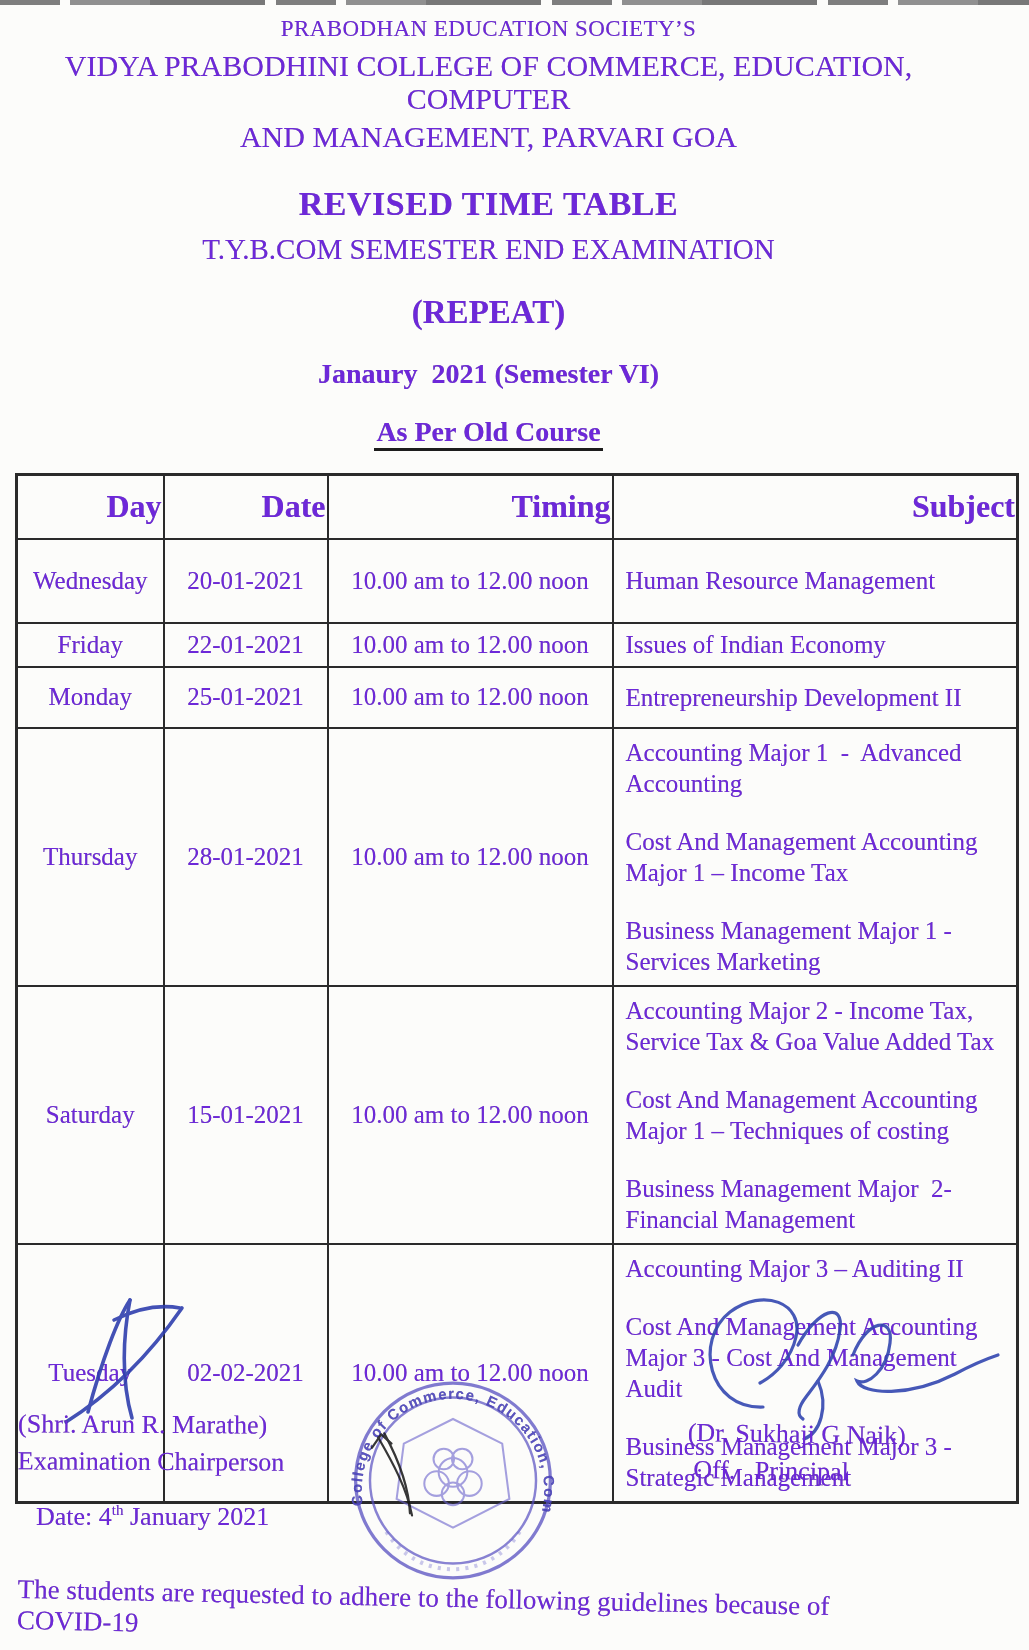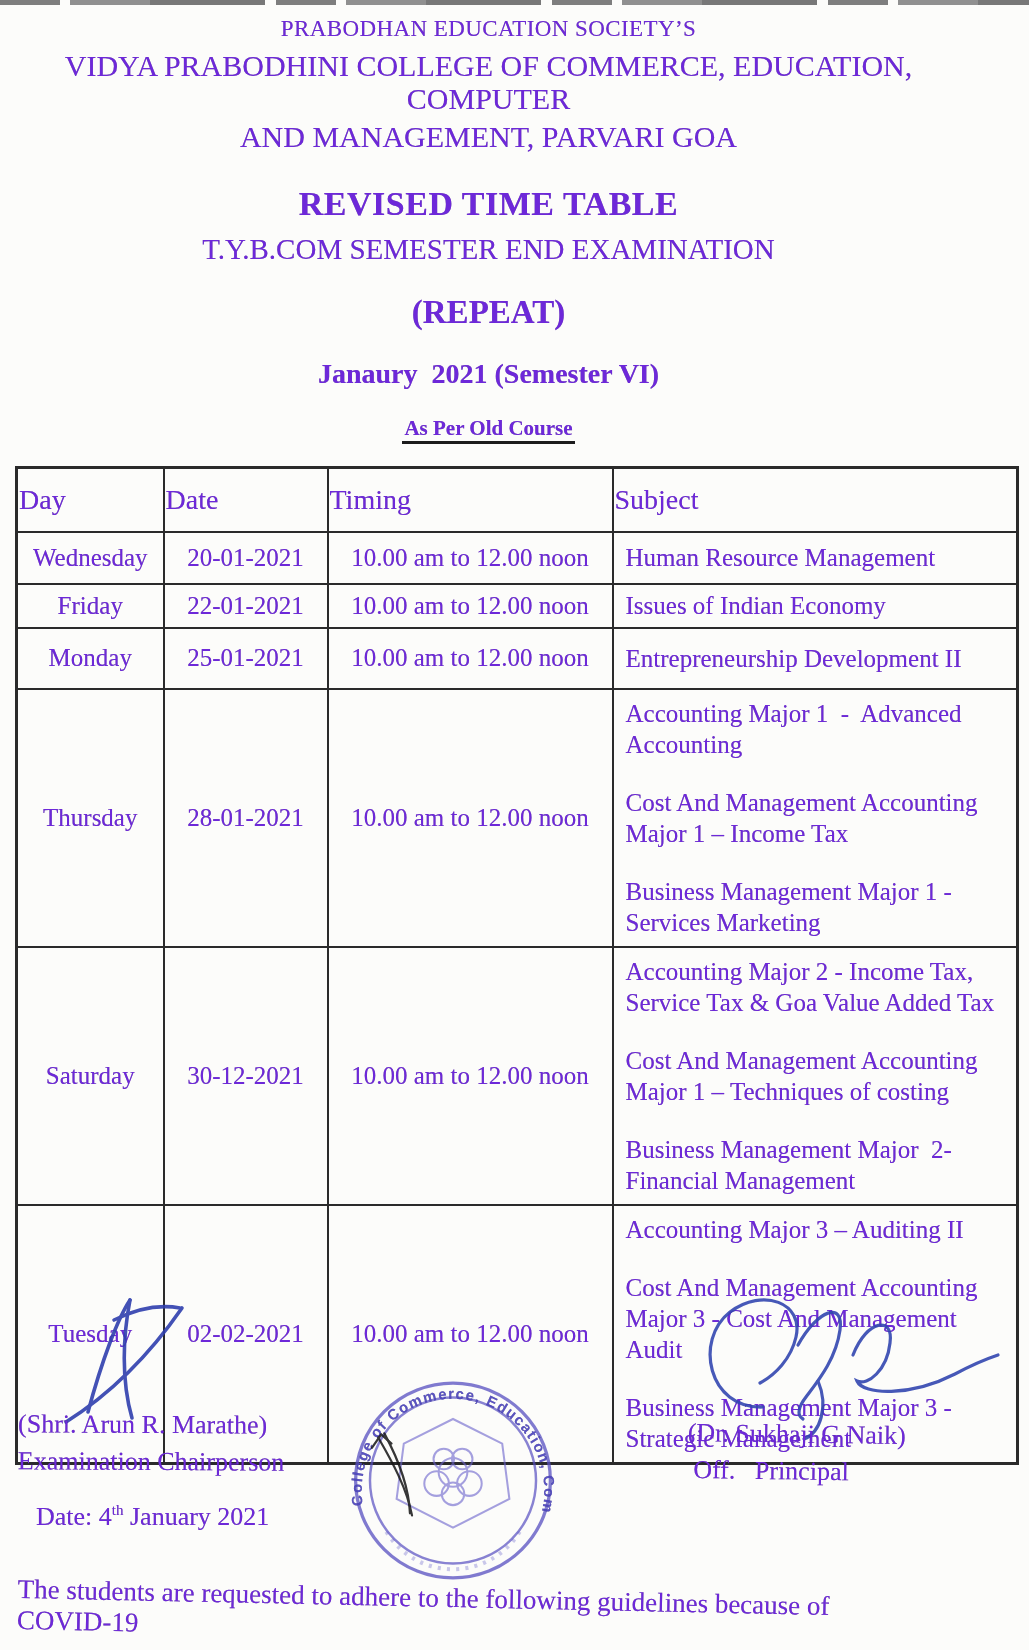--- a/index.html
+++ b/index.html
@@ -20,37 +20,37 @@
     opacity:.6;filter:blur(.4px);
   }
   .headings{padding-top:16px;text-align:center;margin-right:52px;}
   .society{font-size:23px;letter-spacing:.4px;}
   .college{font-size:30px;line-height:33px;margin-top:7px;}
   .college2{font-size:30px;line-height:33px;margin-top:5px;}
   .doc-title{font-size:34px;font-weight:bold;margin-top:32px;letter-spacing:.5px;}
   .doc-sub{font-size:29px;margin-top:10px;}
   .repeat{font-size:33px;font-weight:bold;margin-top:28px;}
   .month{font-size:28px;font-weight:bold;margin-top:27px;white-space:pre-wrap;}
-  .course{font-size:21px;font-weight:bold;margin-top:26px;}
+  .course{font-size:28px;font-weight:bold;margin-top:26px;}
   .course span{border-bottom:3px solid #1c1c1c;padding:0 2px 1px 2px;}
 
   table#timetable{
     border-collapse:collapse;
     table-layout:fixed;
     margin:25px 0 0 15px;
     width:1001px;
     border:3px solid #2a2a2a;
   }
   #timetable th,#timetable td{
     border:2px solid #2a2a2a;
     box-sizing:border-box;
   }
   #timetable thead tr{height:64px;}
-  #timetable th{font-size:28px;font-weight:normal;text-align:left;}
-  #timetable tbody tr:nth-child(1){height:52px;margin-top:11px;}
+  #timetable th{font-size:32px;font-weight:bold;text-align:right;}
+  #timetable tbody tr:nth-child(1){height:84px;margin-top:11px;}
   #timetable tbody tr:nth-child(2){height:44px;}
   #timetable tbody tr:nth-child(3){height:61px;}
   #timetable tbody tr:nth-child(4){height:234px;}
   #timetable tbody tr:nth-child(5){height:228px;}
   #timetable tbody tr:nth-child(6){height:230px;}
   .c-cell{font-size:25px;text-align:center;vertical-align:middle;}
   .subject-cell{font-size:25px;text-align:left;vertical-align:top;padding:3px 8px 3px 12px;}
   .subject-cell p{margin:5px 0 27px 0;line-height:1.24;white-space:pre-wrap;}
   .subject-cell p:last-child{margin-bottom:5px;}
   .subject-cell.single{vertical-align:middle;}
@@ -131,21 +131,21 @@
           <td class="c-cell">28-01-2021</td>
           <td class="c-cell">10.00 am to 12.00 noon</td>
           <td class="subject-cell">
             <p>Accounting Major 1  -  Advanced Accounting</p>
             <p>Cost And Management Accounting Major 1 – Income Tax</p>
             <p>Business Management Major 1 - Services Marketing</p>
           </td>
         </tr>
         <tr>
           <td class="c-cell">Saturday</td>
-          <td class="c-cell">30-12-2021</td>
+          <td class="c-cell">15-01-2021</td>
           <td class="c-cell">10.00 am to 12.00 noon</td>
           <td class="subject-cell">
             <p>Accounting Major 2 - Income Tax, Service Tax &amp; Goa Value Added Tax</p>
             <p>Cost And Management Accounting Major 1 – Techniques of costing</p>
             <p>Business Management Major  2- Financial Management</p>
           </td>
         </tr>
         <tr>
           <td class="c-cell">Tuesday</td>
           <td class="c-cell">02-02-2021</td>

